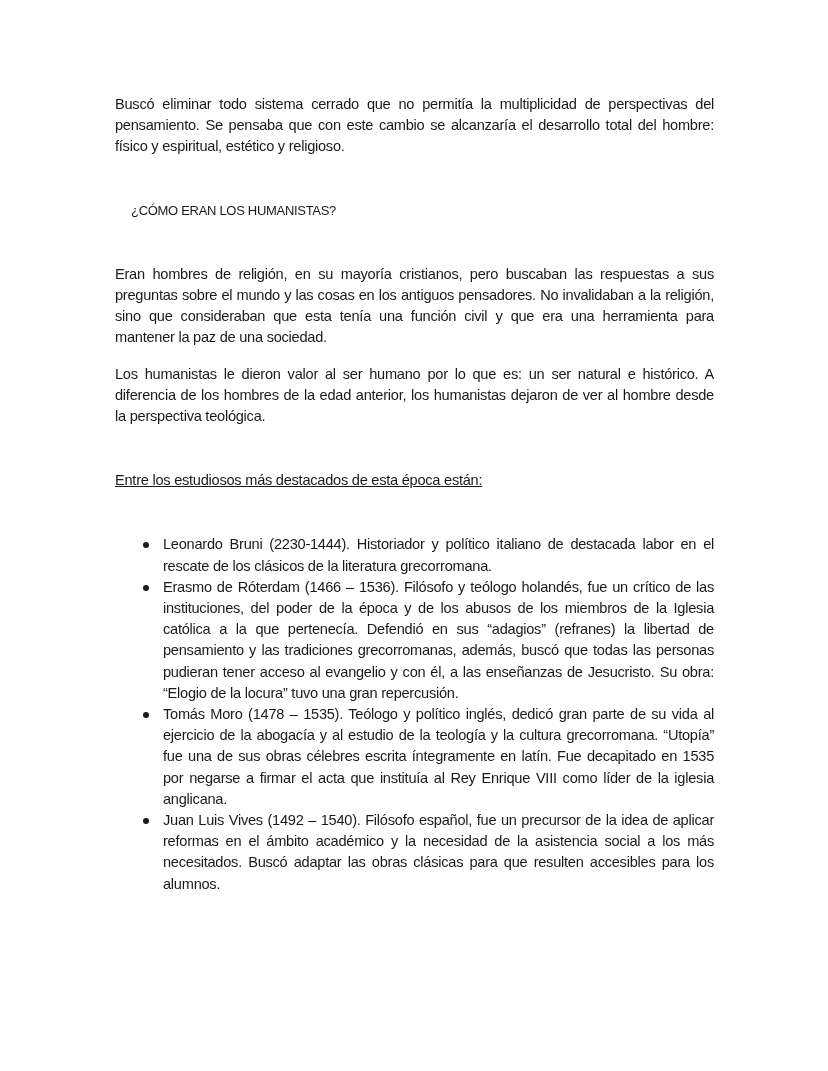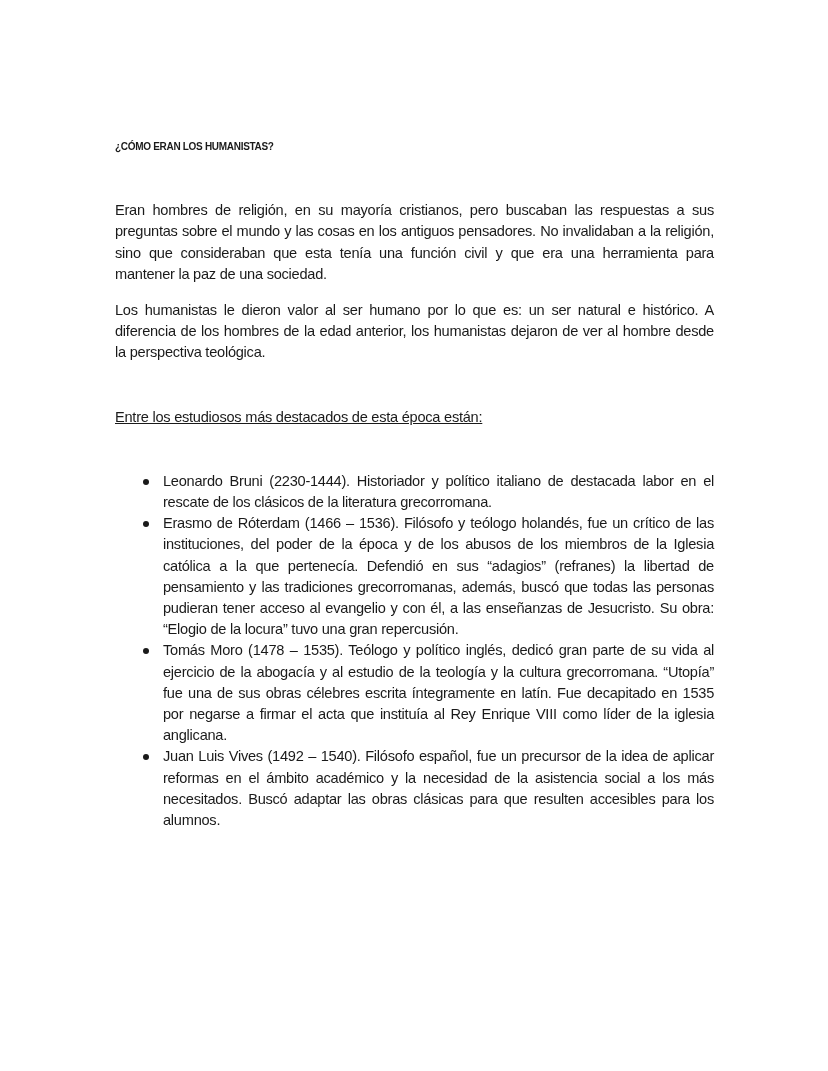--- a/index.html
+++ b/index.html
@@ -23,23 +23,23 @@
       font-size: 14.6px;
       line-height: 21.2px;
       letter-spacing: -0.25px;
     }
     .para {
       margin: 0;
       text-align: justify;
     }
     .para.left { text-align: left; }
     .heading {
-      margin: 0;
-      font-weight: bold;
-      font-size: 10px;
+      margin: 16px;
+      font-weight: normal;
+      font-size: 13px;
       letter-spacing: -0.3px;
     }
     .list {
       list-style: none;
       margin: 0;
       padding: 0;
     }
     .list-item {
       position: relative;
       padding-left: 48px;
@@ -53,20 +53,21 @@
       height: 6px;
       border-radius: 50%;
       background: #1a1a1a;
     }
   </style>
 </head>
 <body>
 
 <div class="page">
 
+  <p class="para">Buscó eliminar todo sistema cerrado que no permitía la multiplicidad de perspectivas del pensamiento. Se pensaba que con este cambio se alcanzaría el desarrollo total del hombre: físico y espiritual, estético y religioso.</p>
 
   <h2 class="heading" style="margin-top:42px;">¿CÓMO ERAN LOS HUMANISTAS?</h2>
 
   <p class="para" style="margin-top:43px;">Eran hombres de religión, en su mayoría cristianos, pero buscaban las respuestas a sus preguntas sobre el mundo y las cosas en los antiguos pensadores. No invalidaban a la religión, sino que consideraban que esta tenía una función civil y que era una herramienta para mantener la paz de una sociedad.</p>
 
   <p class="para" style="margin-top:15px;">Los humanistas le dieron valor al ser humano por lo que es: un ser natural e histórico. A diferencia de los hombres de la edad anterior, los humanistas dejaron de ver al hombre desde la perspectiva teológica.</p>
 
   <p class="para left" style="margin-top:43px;text-decoration:underline;">Entre los estudiosos más destacados de esta época están:</p>
 
   <ul class="list" style="margin-top:43px;">

